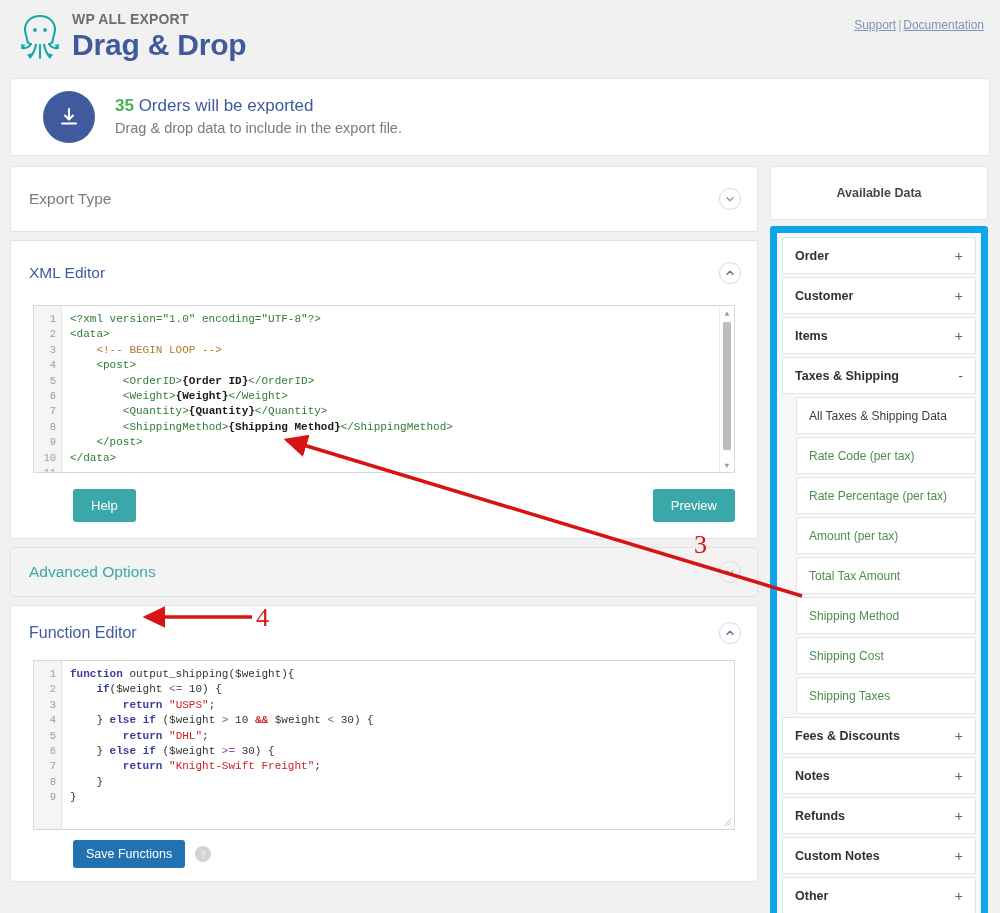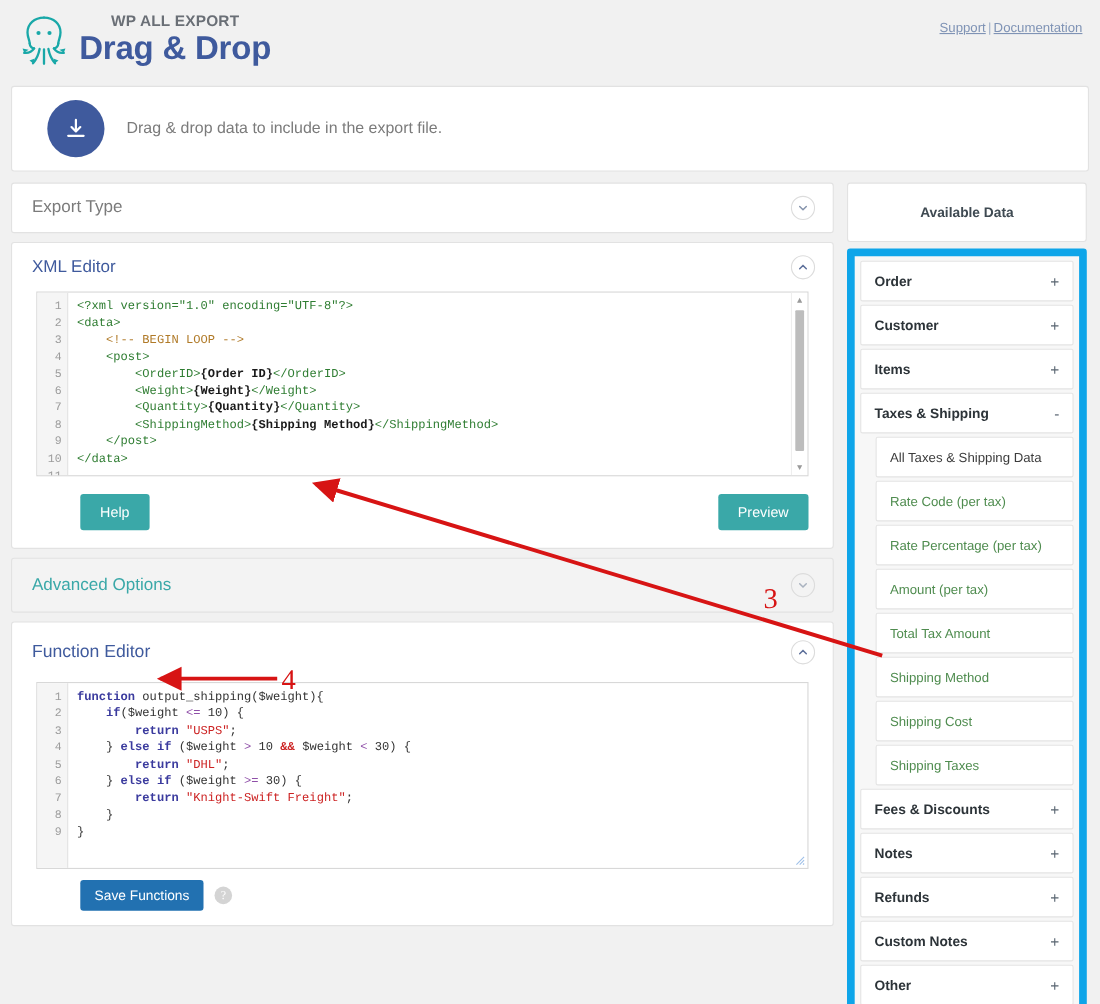--- a/index.html
+++ b/index.html
@@ -13,21 +13,21 @@
 
   
   .header {
     position: relative;
     height: 70px;
     background: #f1f1f1;
     padding: 8px 14px 0 14px;
   }
   .brand { display: flex; align-items: flex-start; }
   .logo-wrap { width: 52px; height: 54px; flex: 0 0 52px; margin-top: 2px; }
-  .brand-text { margin-left: 6px; text-align: center; }
+  .brand-text { margin-left: 6px; }
   .brand-top {
     font-size: 14px; font-weight: bold; color: #6a6f76;
     letter-spacing: .2px; line-height: 16px; margin-top: 3px;
   }
   .brand-main {
     font-size: 30px; font-weight: bold; color: #3f5a9d;
     line-height: 34px; letter-spacing: -0.2px; margin-top: 1px;
   }
   .header-links {
     position: absolute; right: 16px; top: 18px;
@@ -62,21 +62,21 @@
   .notice-line2 { font-size: 14.5px; color: #7b7b7b; line-height: 21px; margin-top: 1px; }
 
   
   .layout { display: flex; padding: 10px 10px 0 10px; gap: 12px; }
   .col-main { width: 748px; flex: 0 0 748px; }
   .col-side { width: 218px; flex: 0 0 218px; }
 
   
   .panel { margin-bottom: 8px; position: relative; }
   .panel-head {
-    height: 44px; display: flex; align-items: center;
+    height: 64px; display: flex; align-items: center;
     padding: 0 18px; position: relative;
   }
   .panel-title { font-size: 15.5px; }
   .panel-title.muted { color: #7b7b7b; }
   .panel-title.link { color: #3f5a9d; }
   .panel-title.teal { color: #3aa8a8; }
   .chev {
     position: absolute; right: 16px; top: 50%;
     margin-top: -11px;
     width: 22px; height: 22px; border-radius: 50%;
@@ -250,20 +250,21 @@
 
 <div class="card notice">
   <div class="notice-icon">
     <svg viewBox="0 0 24 24" width="24" height="24" fill="none" stroke="#fff" stroke-width="2" stroke-linecap="round" stroke-linejoin="round">
       <path d="M12 4 v9"></path>
       <path d="M8 10.5 l4 4 l4 -4"></path>
       <path d="M5 18.5 h14"></path>
     </svg>
   </div>
   <div class="notice-text">
+    <div class="notice-line1"><span class="count">35</span><span> Orders will be exported</span></div>
     <div class="notice-line2">Drag &amp; drop data to include in the export file.</div>
   </div>
 </div>
 
 <div class="layout">
 
   <div class="col-main">
 
     <div class="card panel">
       <div class="panel-head">

